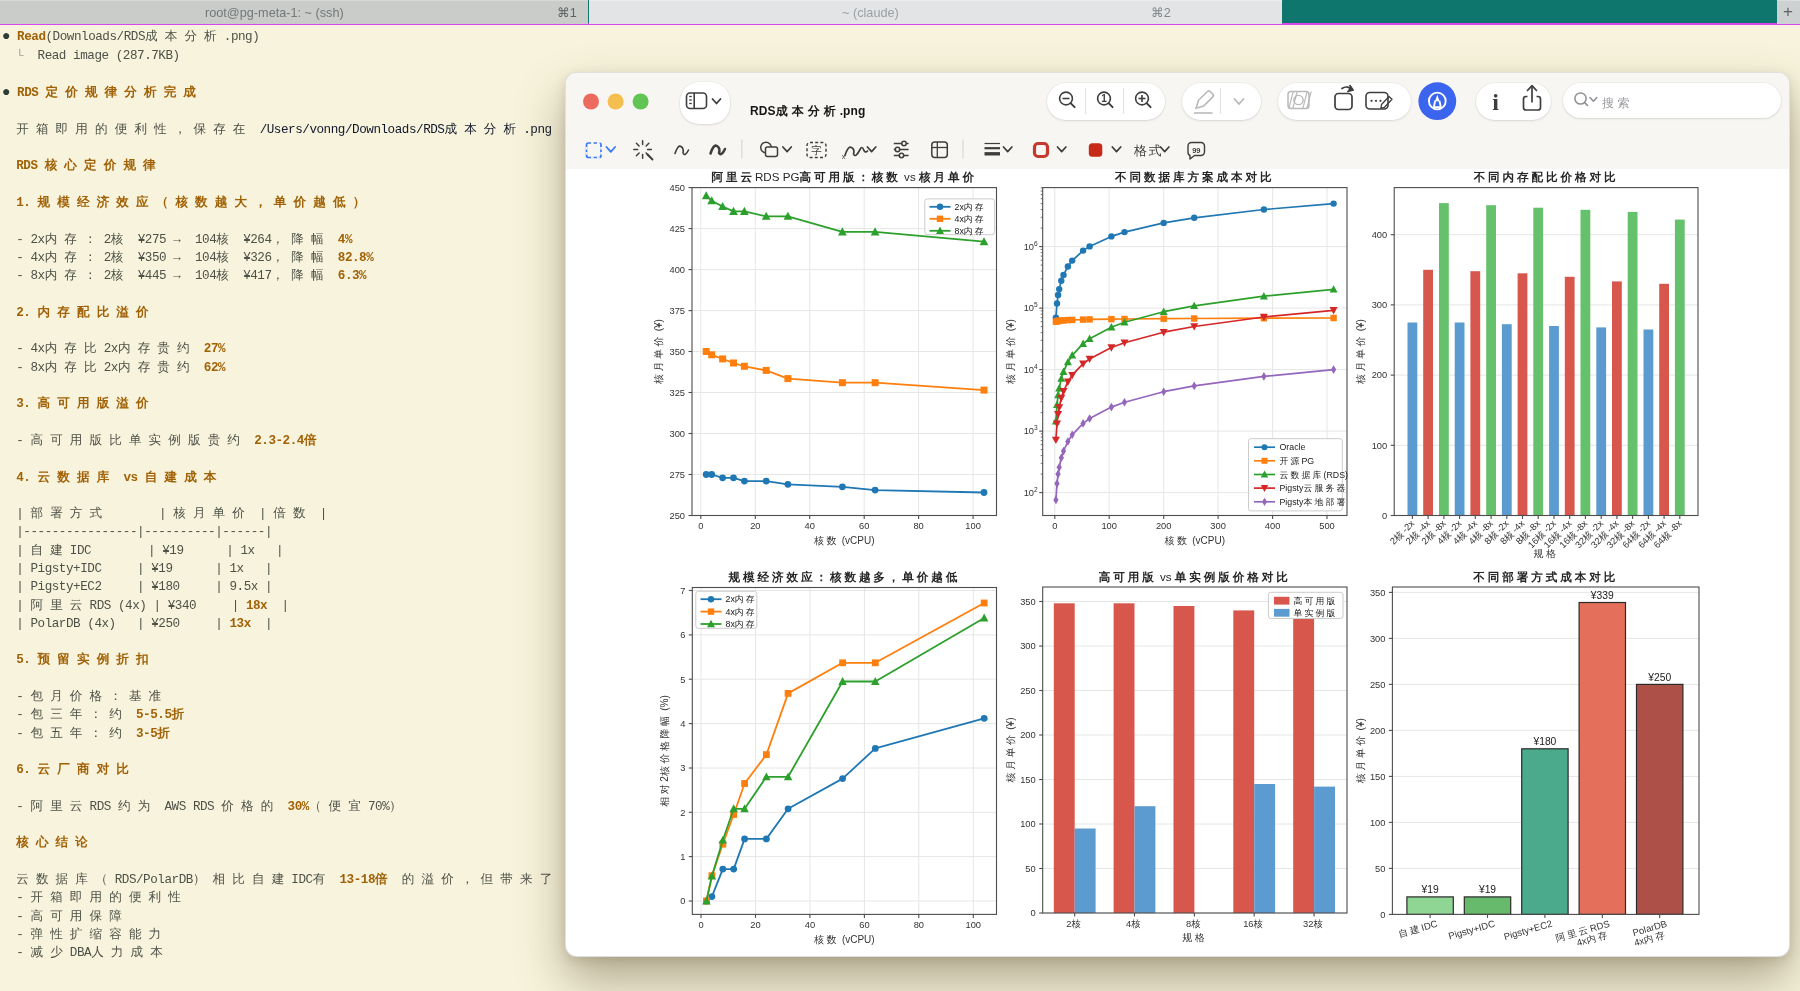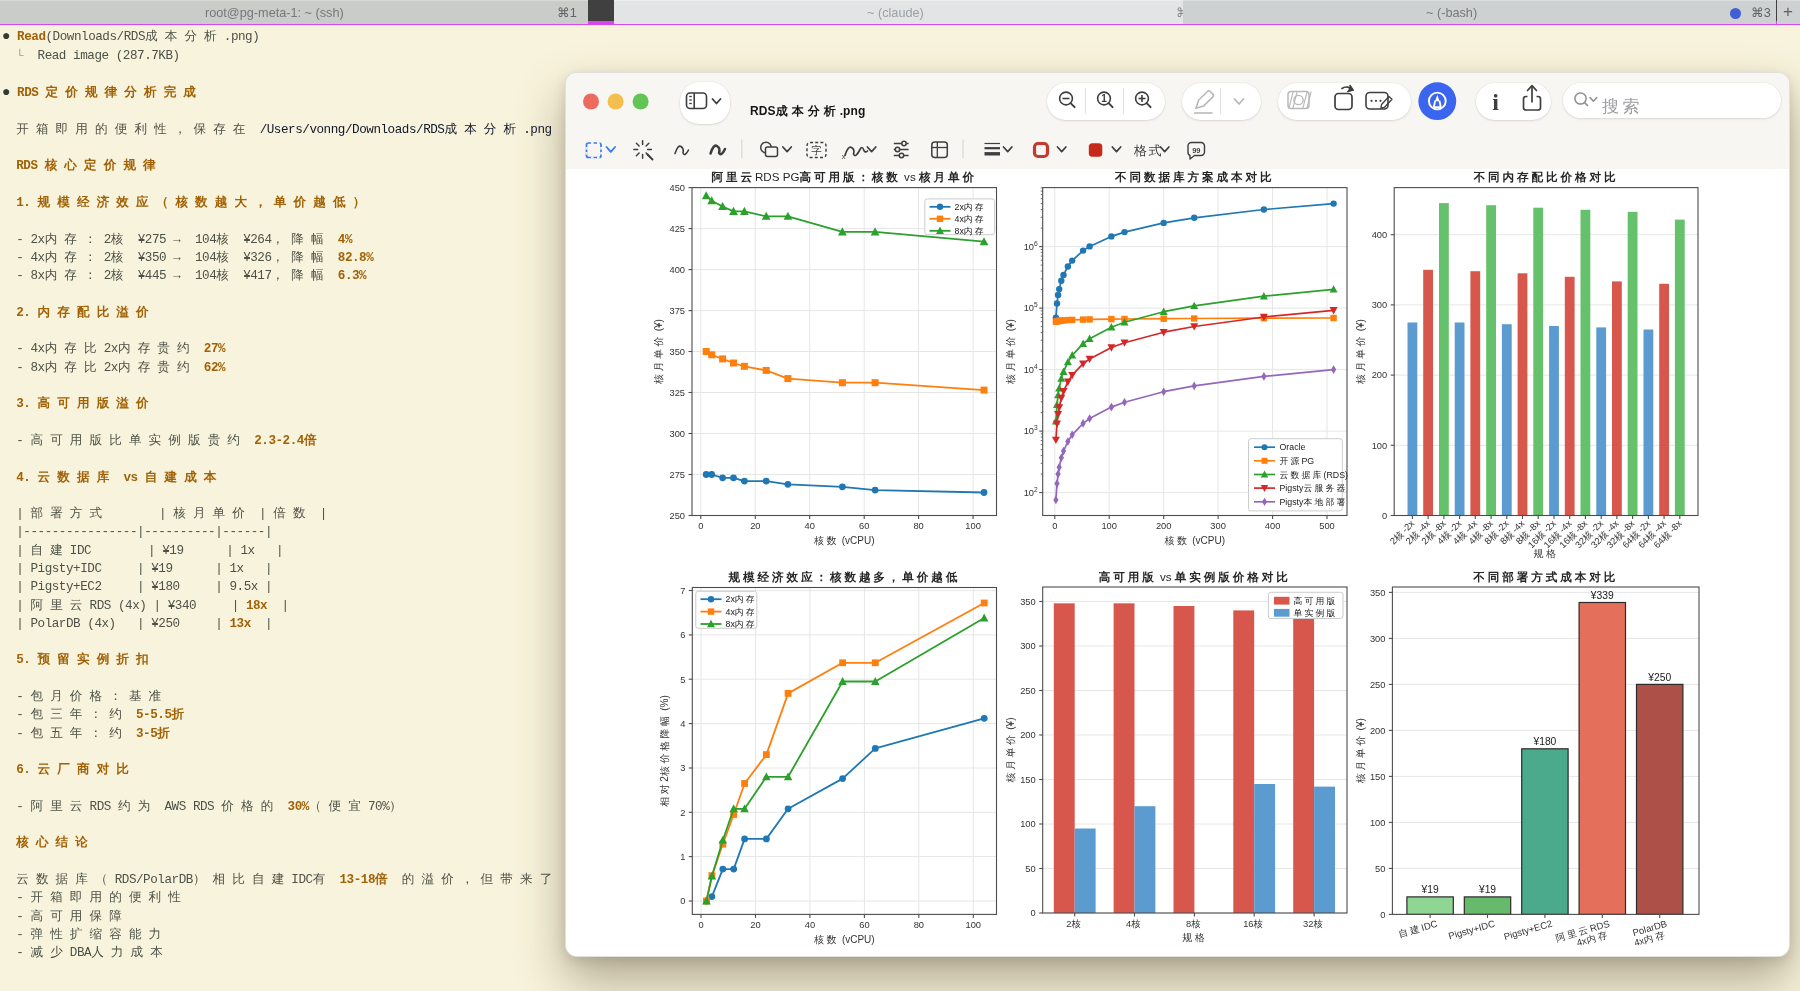--- a/index.html
+++ b/index.html
@@ -1,55 +1,50 @@
 <!DOCTYPE html>
 <html><head><meta charset="utf-8">
 <style>
 *{margin:0;padding:0;box-sizing:border-box}
 html,body{width:1800px;height:991px;overflow:hidden}
 body{background:#f8f3dc;position:relative;font-family:"Liberation Sans",sans-serif}
-#bar{position:absolute;left:0;top:0;width:1800px;height:25px;background:#404040;border-bottom:4px solid #d946ef}
+#bar{position:absolute;left:0;top:0;width:1800px;height:25px;background:#0f766e;border-bottom:2px solid #d946ef}
 .tab{position:absolute;top:0;height:24px;font-size:12.7px;color:#74787a;line-height:24px}
 #t1{left:0;width:588px;background:#c9ccc9;border-top:1px solid #d8dad8}
-#t2{left:614px;width:693px;background:#e2e4e5;border-top:1px solid #eceeee}
+#t2{left:589px;width:693px;background:#e2e4e5;border-top:1px solid #eceeee}
 #t3{left:1183px;width:593px;background:#ced1d1;border-top:1px solid #dcdede}
 #t4{left:1777px;width:23px;background:#ced1d1;border-top:1px solid #dcdede}
 .tabt{position:absolute;top:0;white-space:pre}
 .dot{position:absolute;width:11px;height:11px;border-radius:50%;background:#3f5fd7;top:7px}
 #term{position:absolute;left:2px;top:27.4px;font-family:"Liberation Mono",monospace;font-size:12.6px;line-height:18.3px;color:#4d5147;white-space:pre;letter-spacing:-0.45px}
 #term b{color:#a16207;font-weight:bold}
 #term .lk{color:#0f172a}
 #term .dm{color:#9a9d92}
 #term .bu{font-size:14px;color:#2f3b33}
 .cj{letter-spacing:7.1px}
 #win{position:absolute;left:565px;top:71.7px;width:1225px;height:885px;background:#fff;border-radius:12px;
   box-shadow:0 24px 48px 0px rgba(80,70,40,.42), 0 4px 12px rgba(80,70,40,.16);
   border:1px solid rgba(0,0,0,.12)}
 #tbar{position:absolute;left:0;top:0;width:100%;height:96px;background:#f7f6f3;border-radius:12px 12px 0 0}
 .cap{position:absolute;background:#fff;border-radius:19px;box-shadow:0 0 0 0.5px rgba(0,0,0,.06),0 1px 2.5px rgba(0,0,0,.10)}
 #wtitle{position:absolute;left:184px;top:30px;font-size:12px;font-weight:bold;color:#161616;letter-spacing:.1px}
 #wtitle .cjt{letter-spacing:4px}
-#srch{position:absolute;left:1036px;top:22px;font-size:17px;color:#9b9ba0}
+#srch{position:absolute;left:1036px;top:22px;font-size:12px;color:#9b9ba0}
 #srch .cjt{letter-spacing:3.6px}
 svg{position:absolute;left:0;top:0}
 </style></head>
 <body>
 <div id="bar">
  <div class="tab" id="t1">
       <span class="tabt" style="left:205px">root@pg-meta-1: ~ (ssh)</span>
       <span class="tabt" style="left:557px;color:#5e6264">⌘1</span>
     </div>
  <div class="tab" id="t2" style="color:#989c9e">
       <span class="tabt" style="left:253px;color:#9aa0a3">~ (claude)</span>
       <span class="tabt" style="left:562px;color:#83878a">⌘2</span>
-    </div>
- <div class="tab" id="t3">
-      <span class="tabt" style="left:243px">~ (-bash)</span>
-      <span class="dot" style="left:547px"></span>
-      <span class="tabt" style="left:568px;color:#5e6264">⌘3</span>
     </div>
  <div class="tab" id="t4" style="color:#5e6264;font-size:17px">
       <span class="tabt" style="left:6px;top:-1px">+</span>
     </div>
 </div>
 <pre id="term"><span class="bu">●</span> <b>Read</b>(Downloads/RDS<span class="cj">成本分析</span>.png)
 <span class="dm">  └  </span>Read image (287.7KB)
 
 <span class="bu">●</span> <b>RDS <span class="cj">定价规律分析完成</span></b>
 

